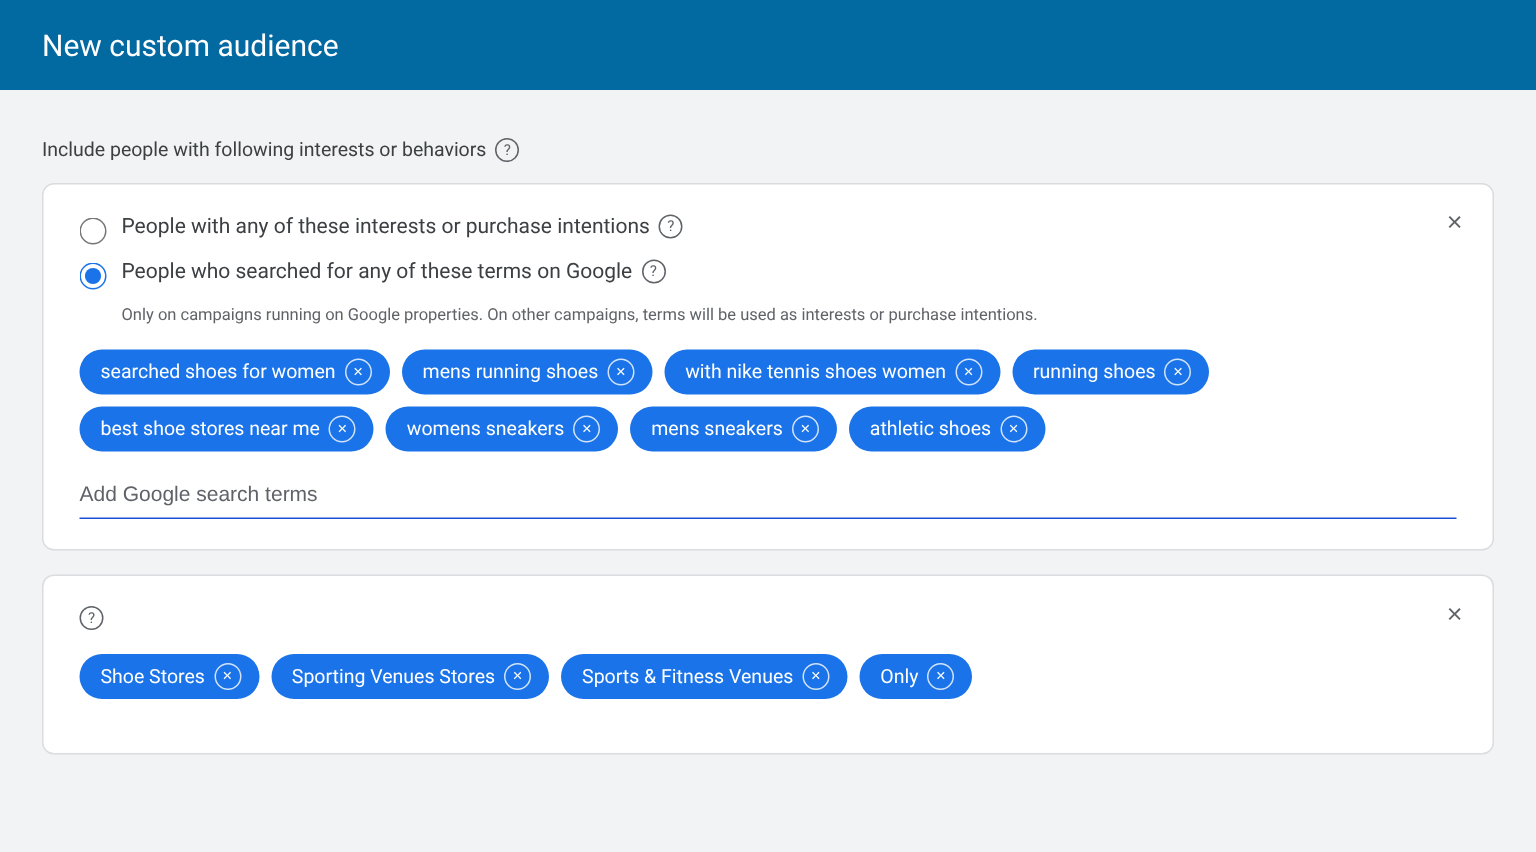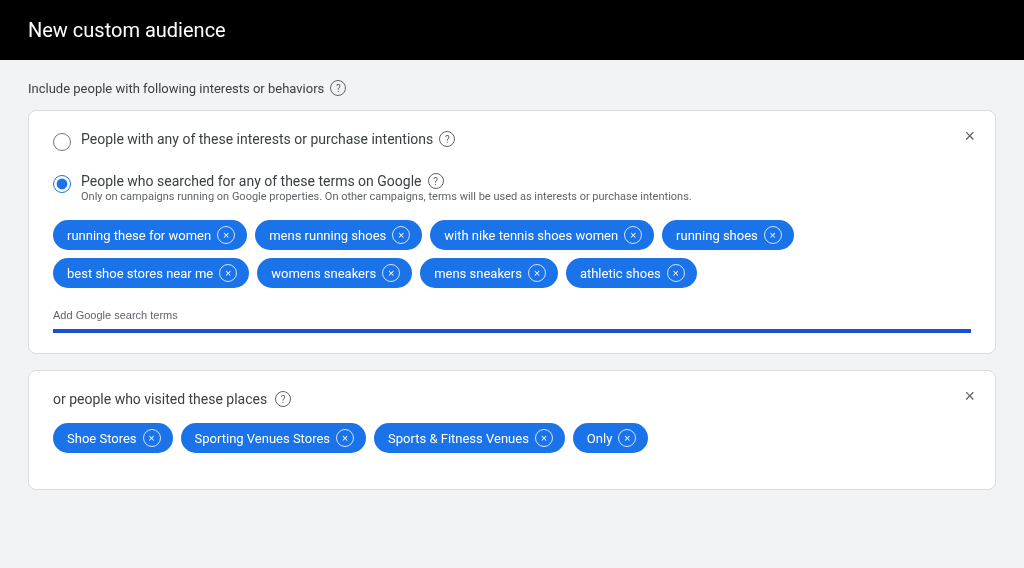--- a/index.html
+++ b/index.html
@@ -4,31 +4,31 @@
   <style>
     * { box-sizing: border-box; margin: 0; padding: 0; }
     body {
       font-family: Roboto, Arial, sans-serif;
       background: #f1f3f4;
       min-height: 568px;
       width: 1024px;
     }
 
     .header {
-      background: #000000;
+      background: #0369a1;
       padding: 18px 28px;
       color: #fff;
     }
     .header h1 {
       font-size: 20px;
       font-weight: 400;
     }
 
     .main-content {
-      padding: 20px 28px;
+      padding: 32px 28px;
     }
 
     .section-label {
       font-size: 13px;
       color: #3c4043;
       margin-bottom: 14px;
       display: flex;
       align-items: center;
       gap: 6px;
     }
@@ -65,21 +65,21 @@
       cursor: pointer;
       font-size: 18px;
       color: #5f6368;
       line-height: 1;
       padding: 2px 4px;
     }
 
     .radio-group {
       display: flex;
       flex-direction: column;
-      gap: 22px;
+      gap: 10px;
       margin-bottom: 16px;
     }
 
     .radio-option {
       display: flex;
       align-items: flex-start;
       gap: 10px;
       cursor: pointer;
     }
 
@@ -96,21 +96,21 @@
       color: #3c4043;
       display: flex;
       align-items: center;
       gap: 6px;
       flex-wrap: wrap;
     }
 
     .radio-sublabel {
       font-size: 11px;
       color: #5f6368;
-      margin-top: 0;
+      margin-top: 13px;
       line-height: 1.4;
     }
 
     .tags-area {
       display: flex;
       flex-wrap: wrap;
       gap: 8px;
       margin-bottom: 16px;
     }
 
@@ -136,27 +136,27 @@
       border: 1.5px solid rgba(255,255,255,0.8);
       background: none;
       cursor: pointer;
       font-size: 11px;
       color: #fff;
       flex-shrink: 0;
       line-height: 1;
     }
 
     .add-link {
-      font-size: 11px;
+      font-size: 14px;
       color: #5f6368;
       border: none;
       background: none;
       cursor: pointer;
       padding: 4px 0;
-      border-bottom: 4px solid #1d4ed8;
+      border-bottom: 1px solid #1d4ed8;
       width: 100%;
       text-align: left;
       padding-bottom: 8px;
     }
 
     .card-subtitle {
       font-size: 14px;
       color: #3c4043;
       display: flex;
       align-items: center;
@@ -201,21 +201,21 @@
             <span class="help-icon">?</span>
           </div>
           <div class="radio-sublabel">Only on campaigns running on Google properties. On other campaigns, terms will be used as interests or purchase intentions.</div>
         </div>
       </label>
     </div>
 
     
     <div class="tags-area" id="tags-area-1">
         <div class="tag">
-          <span>running these for women</span>
+          <span>searched shoes for women</span>
           <button class="tag-close">×</button>
         </div>
         <div class="tag">
           <span>mens running shoes</span>
           <button class="tag-close">×</button>
         </div>
         <div class="tag">
           <span>with nike tennis shoes women</span>
           <button class="tag-close">×</button>
         </div>
@@ -242,21 +242,20 @@
       </div>
 
     
     <button class="add-link">Add Google search terms</button>
   </div>
 
   <div class="card">
     <button class="close-btn">×</button>
 
     <div class="card-subtitle">
-      <span>or people who visited these places</span>
       <span class="help-icon">?</span>
     </div>
 
     
     <div class="tags-area" id="tags-area-2">
         <div class="tag">
           <span>Shoe Stores</span>
           <button class="tag-close">×</button>
         </div>
         <div class="tag">

